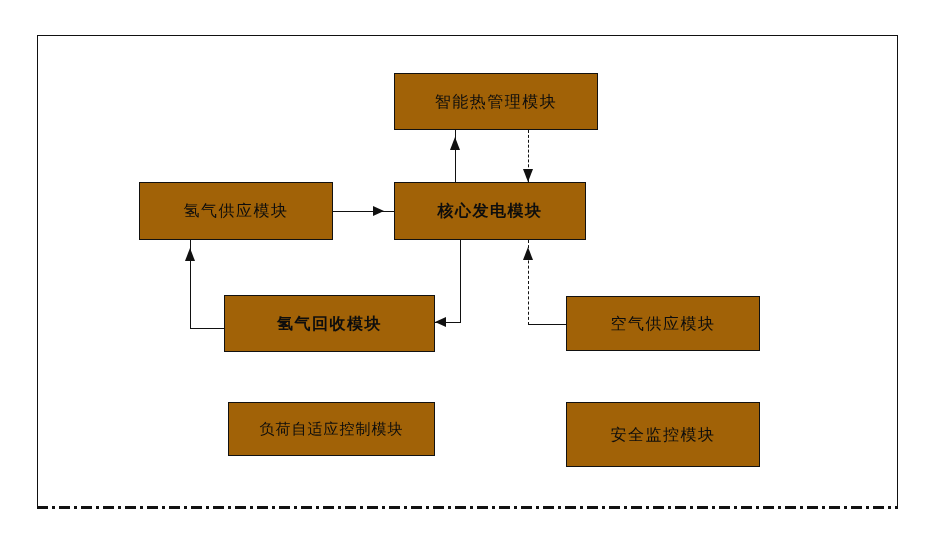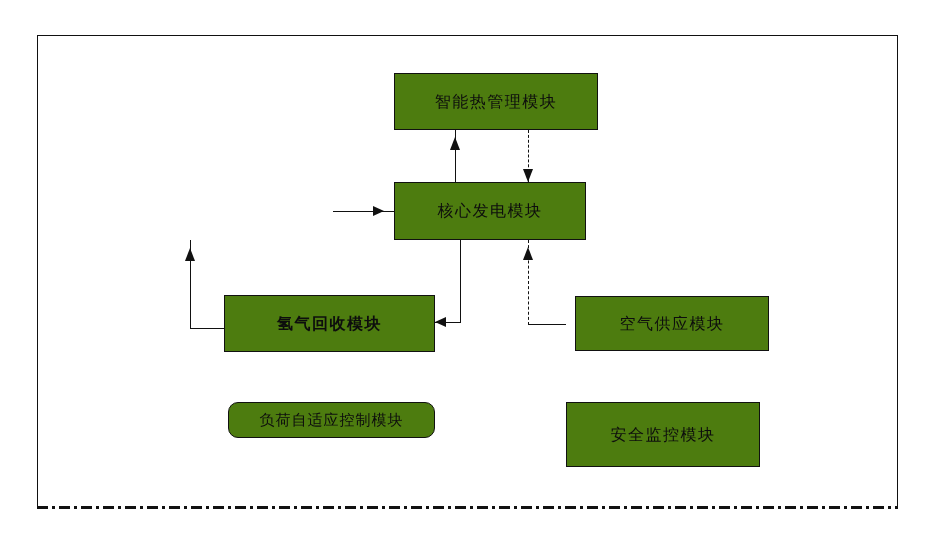--- a/index.html
+++ b/index.html
@@ -42,21 +42,21 @@
       transparent 11px, transparent 15px,
       #111 15px, #111 18px,
       transparent 18px, transparent 22px
     );
   }
 
   .node {
     position: absolute;
     box-sizing: border-box;
     border: 1.6px solid #111;
-    background: #4d7c0f;
+    background: #a16207;
     display: flex;
     align-items: center;
     justify-content: center;
     text-align: center;
   }
   .node .label {
     font-size: 16px;
     color: #0d0d0d;
     letter-spacing: 1.5px;
     line-height: 1.1;
@@ -133,34 +133,37 @@
   <div class="arrow up" style="left:185px; top:248px;"></div>
 
   <div class="hline" style="left:528px; top:324px; width:38px;"></div>
   <div class="vline dashed" style="left:528px; top:240px; height:85px;"></div>
   <div class="arrow up" style="left:523px; top:247px;"></div>
 
   <div class="node" style="left:394px; top:73px; width:204px; height:57px;">
     <span class="label">智能热管理模块</span>
   </div>
 
+  <div class="node" style="left:139px; top:182px; width:194px; height:58px;">
+    <span class="label">氢气供应模块</span>
+  </div>
 
-  <div class="node" style="left:394px; top:182px; width:192px; height:58px;">
+  <div class="node" style="left:394px; top:182px; width:192px; height:58px;font-weight:bold;">
     <span class="label">核心发电模块</span>
   </div>
 
   <div class="node" style="left:224px; top:295px; width:211px; height:57px;font-weight:bold;">
     <span class="label">氢气回收模块</span>
   </div>
 
-  <div class="node" style="left:566px; top:296px; width:194px; height:55px;margin-left:9px;">
+  <div class="node" style="left:566px; top:296px; width:194px; height:55px;">
     <span class="label">空气供应模块</span>
   </div>
 
-  <div class="node" style="left:228px; top:402px; width:207px; height:36px;border-radius:10px;">
+  <div class="node" style="left:228px; top:402px; width:207px; height:54px;">
     <span class="label small">负荷自适应控制模块</span>
   </div>
 
   <div class="node" style="left:566px; top:402px; width:194px; height:65px;">
     <span class="label">安全监控模块</span>
   </div>
 
 </div>
 
 </body></html>

